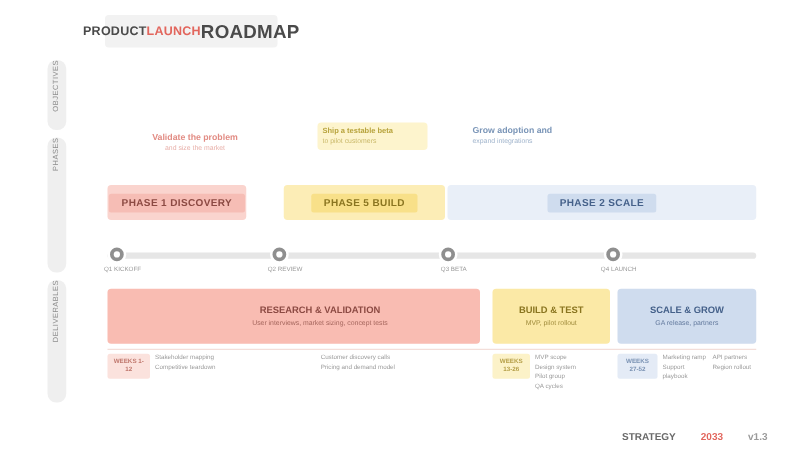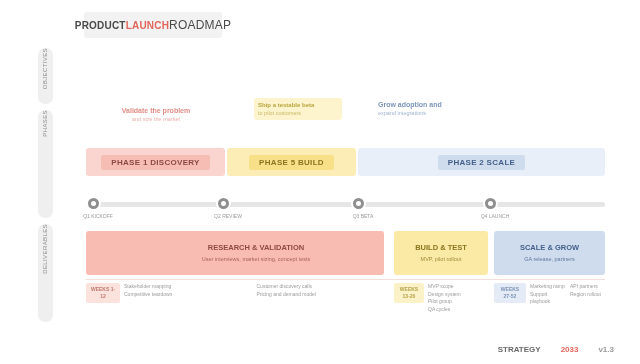--- a/index.html
+++ b/index.html
@@ -15,21 +15,21 @@
 
   
   .title-bar{
     position:absolute;left:84px;top:12px;
     width:138px;height:26px;
     display:flex;align-items:center;justify-content:center;gap:0;
     background:#f2f2f2;border-radius:3px;
   }
   .title-bar .t1{font-size:10px;font-weight:bold;color:#4a4a4a;letter-spacing:.2px;}
   .title-bar .t2{font-size:10px;font-weight:bold;color:#e2665d;letter-spacing:.2px;}
-  .title-bar .t3{font-size:12px;font-weight:normal;color:#4a4a4a;letter-spacing:.2px;}
+  .title-bar .t3{font-size:15px;font-weight:bold;color:#4a4a4a;letter-spacing:.2px;}
 
   
   .bracket{
     position:absolute;left:38px;width:15px;
     background:#efefef;border-radius:7px;
   }
   .bracket span{
     display:block;
     writing-mode:vertical-rl;transform:rotate(180deg);
     width:15px;text-align:center;
@@ -60,21 +60,21 @@
   
   .phasebar{
     position:absolute;top:148px;height:28px;
     display:flex;align-items:center;justify-content:center;
     border-radius:3px;
   }
   .phasebar .pb-label{
     font-size:8px;font-weight:bold;letter-spacing:.3px;
     padding:3px 10px;border-radius:2px;white-space:nowrap;
   }
-  .pb-red{left:86px;width:139px;background:#fad4ce;}
+  .pb-red{left:86px;width:111px;background:#fad4ce;}
   .pb-red .pb-label{background:#f6bdb5;color:#8c4a43;}
   .pb-yel{left:227px;width:129px;background:#fcedb6;}
   .pb-yel .pb-label{background:#f8e089;color:#8a7520;}
   .pb-blu{left:358px;width:247px;background:#e9eff8;}
   .pb-blu .pb-label{background:#cfdcee;color:#45618a;}
 
   
   .tl-track{
     position:absolute;left:86px;top:202px;width:519px;height:5px;
     background:#e6e6e6;border-radius:3px;

